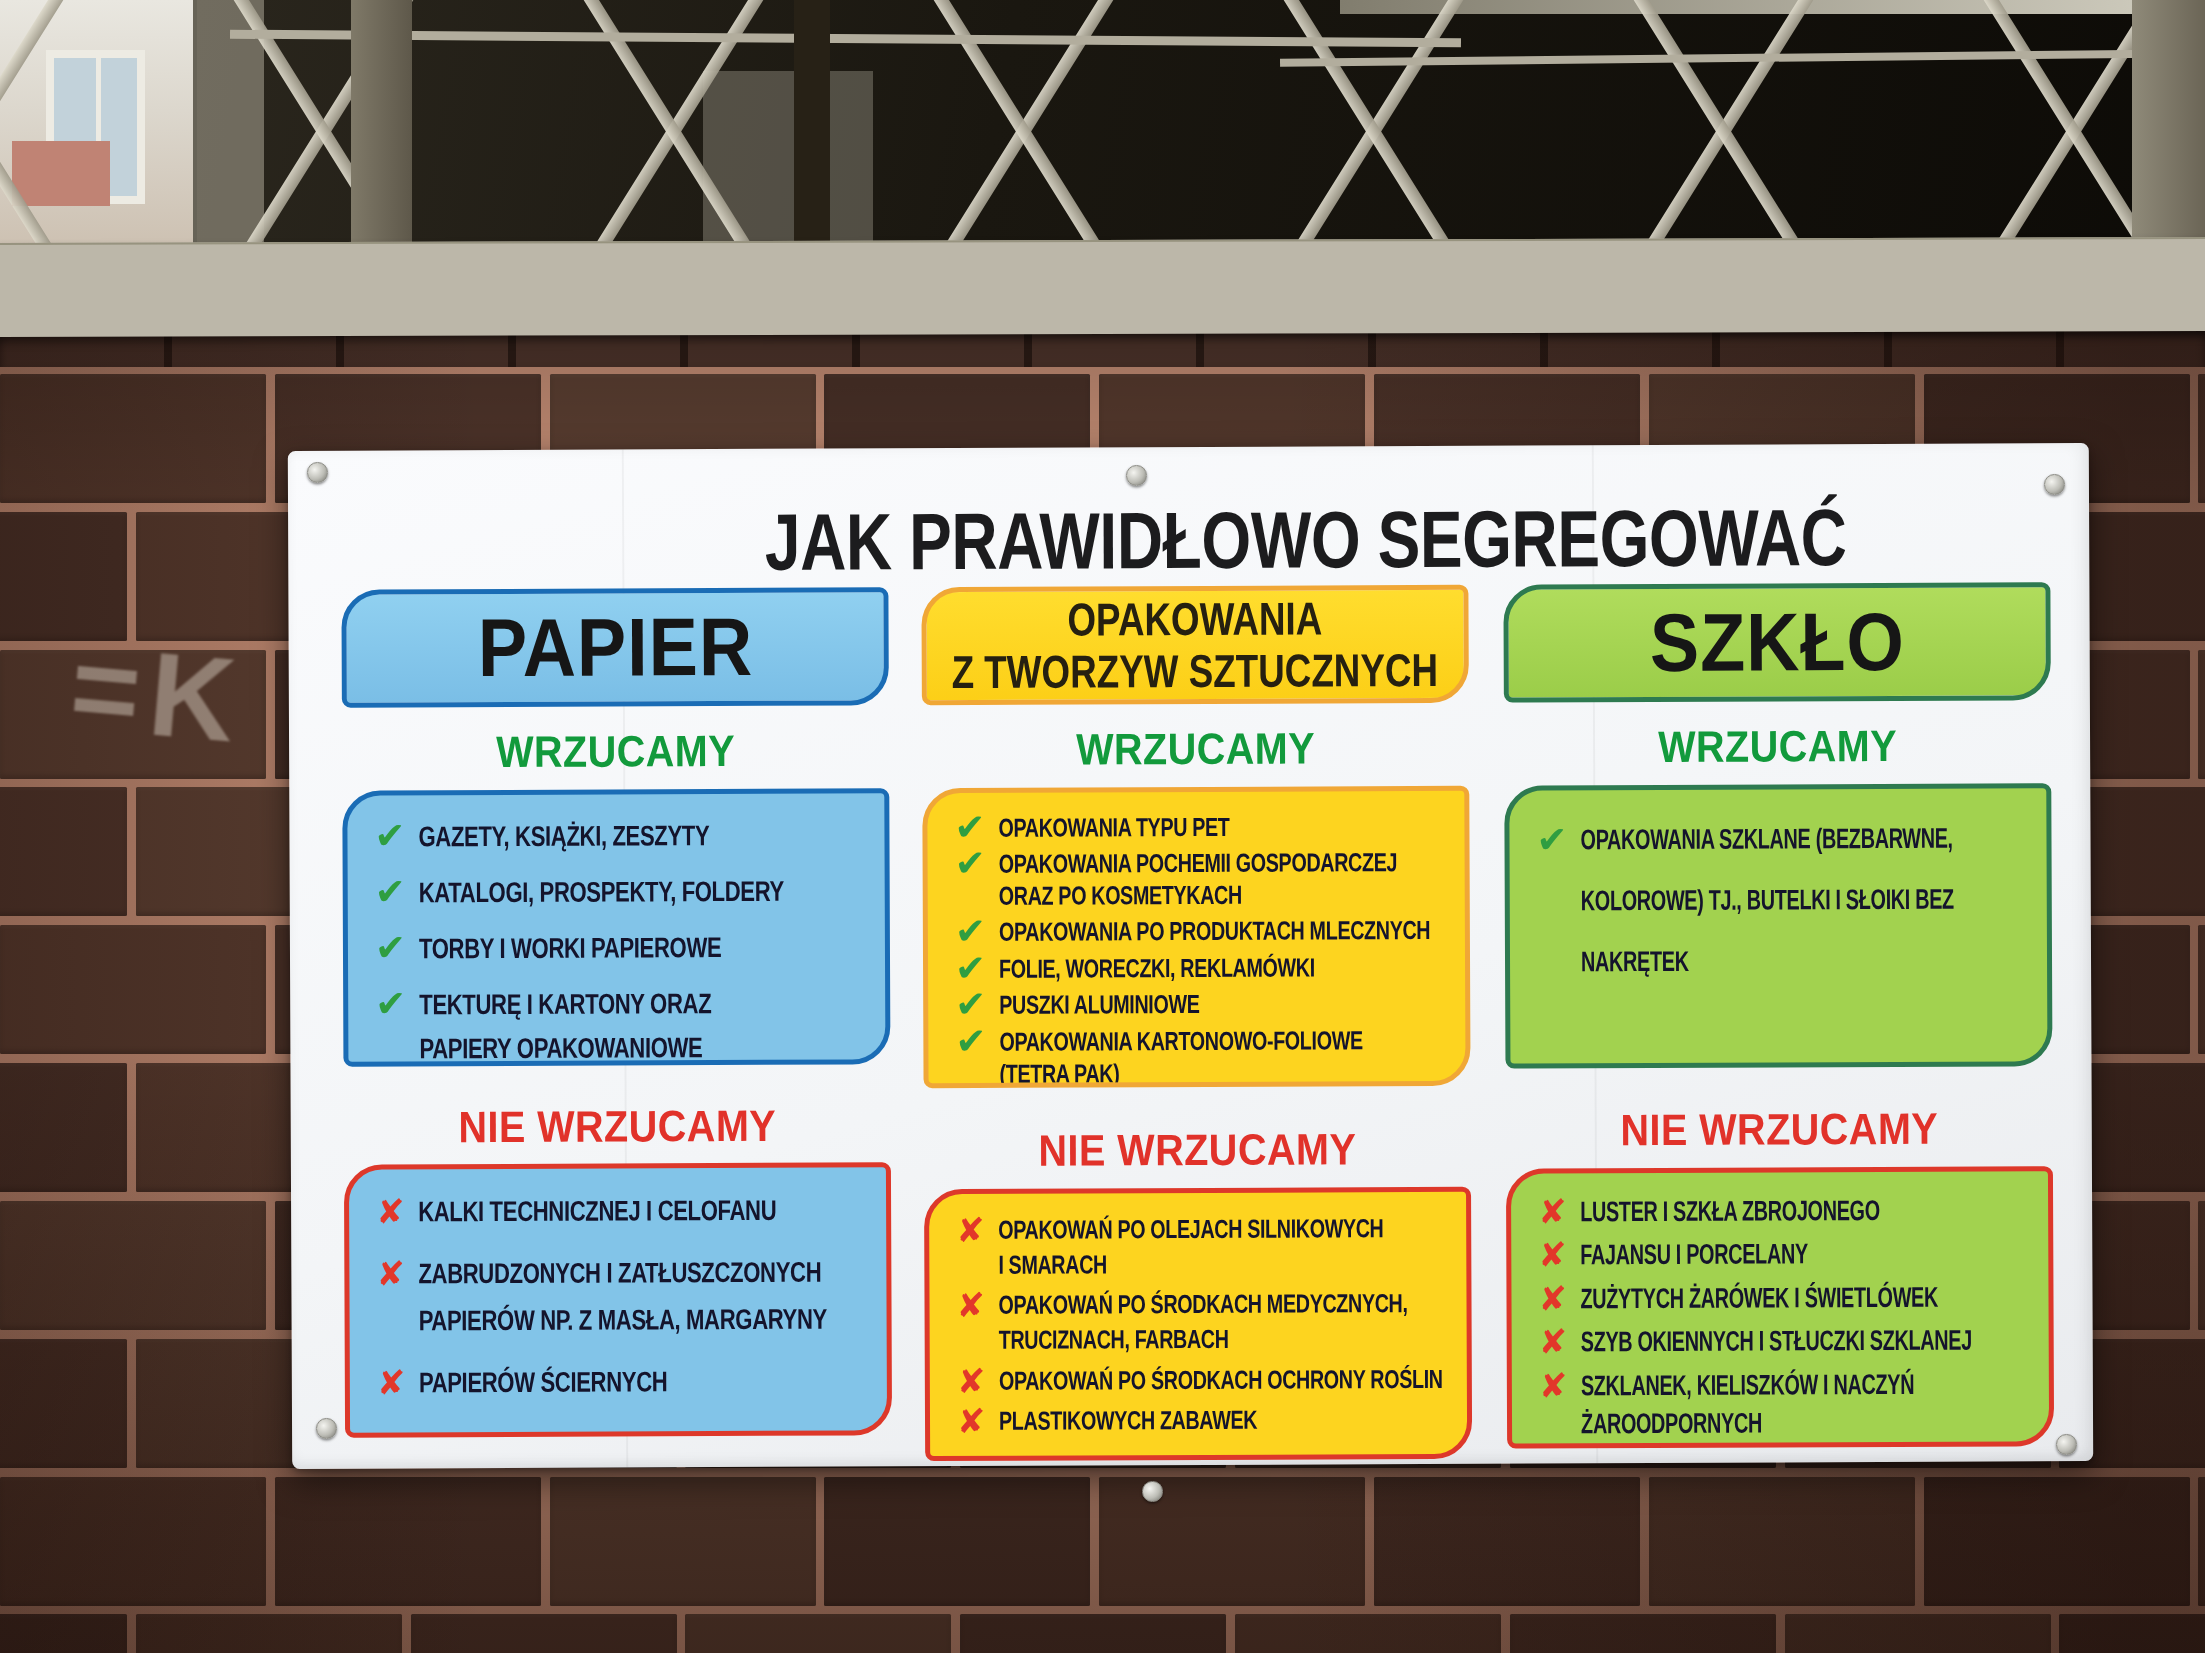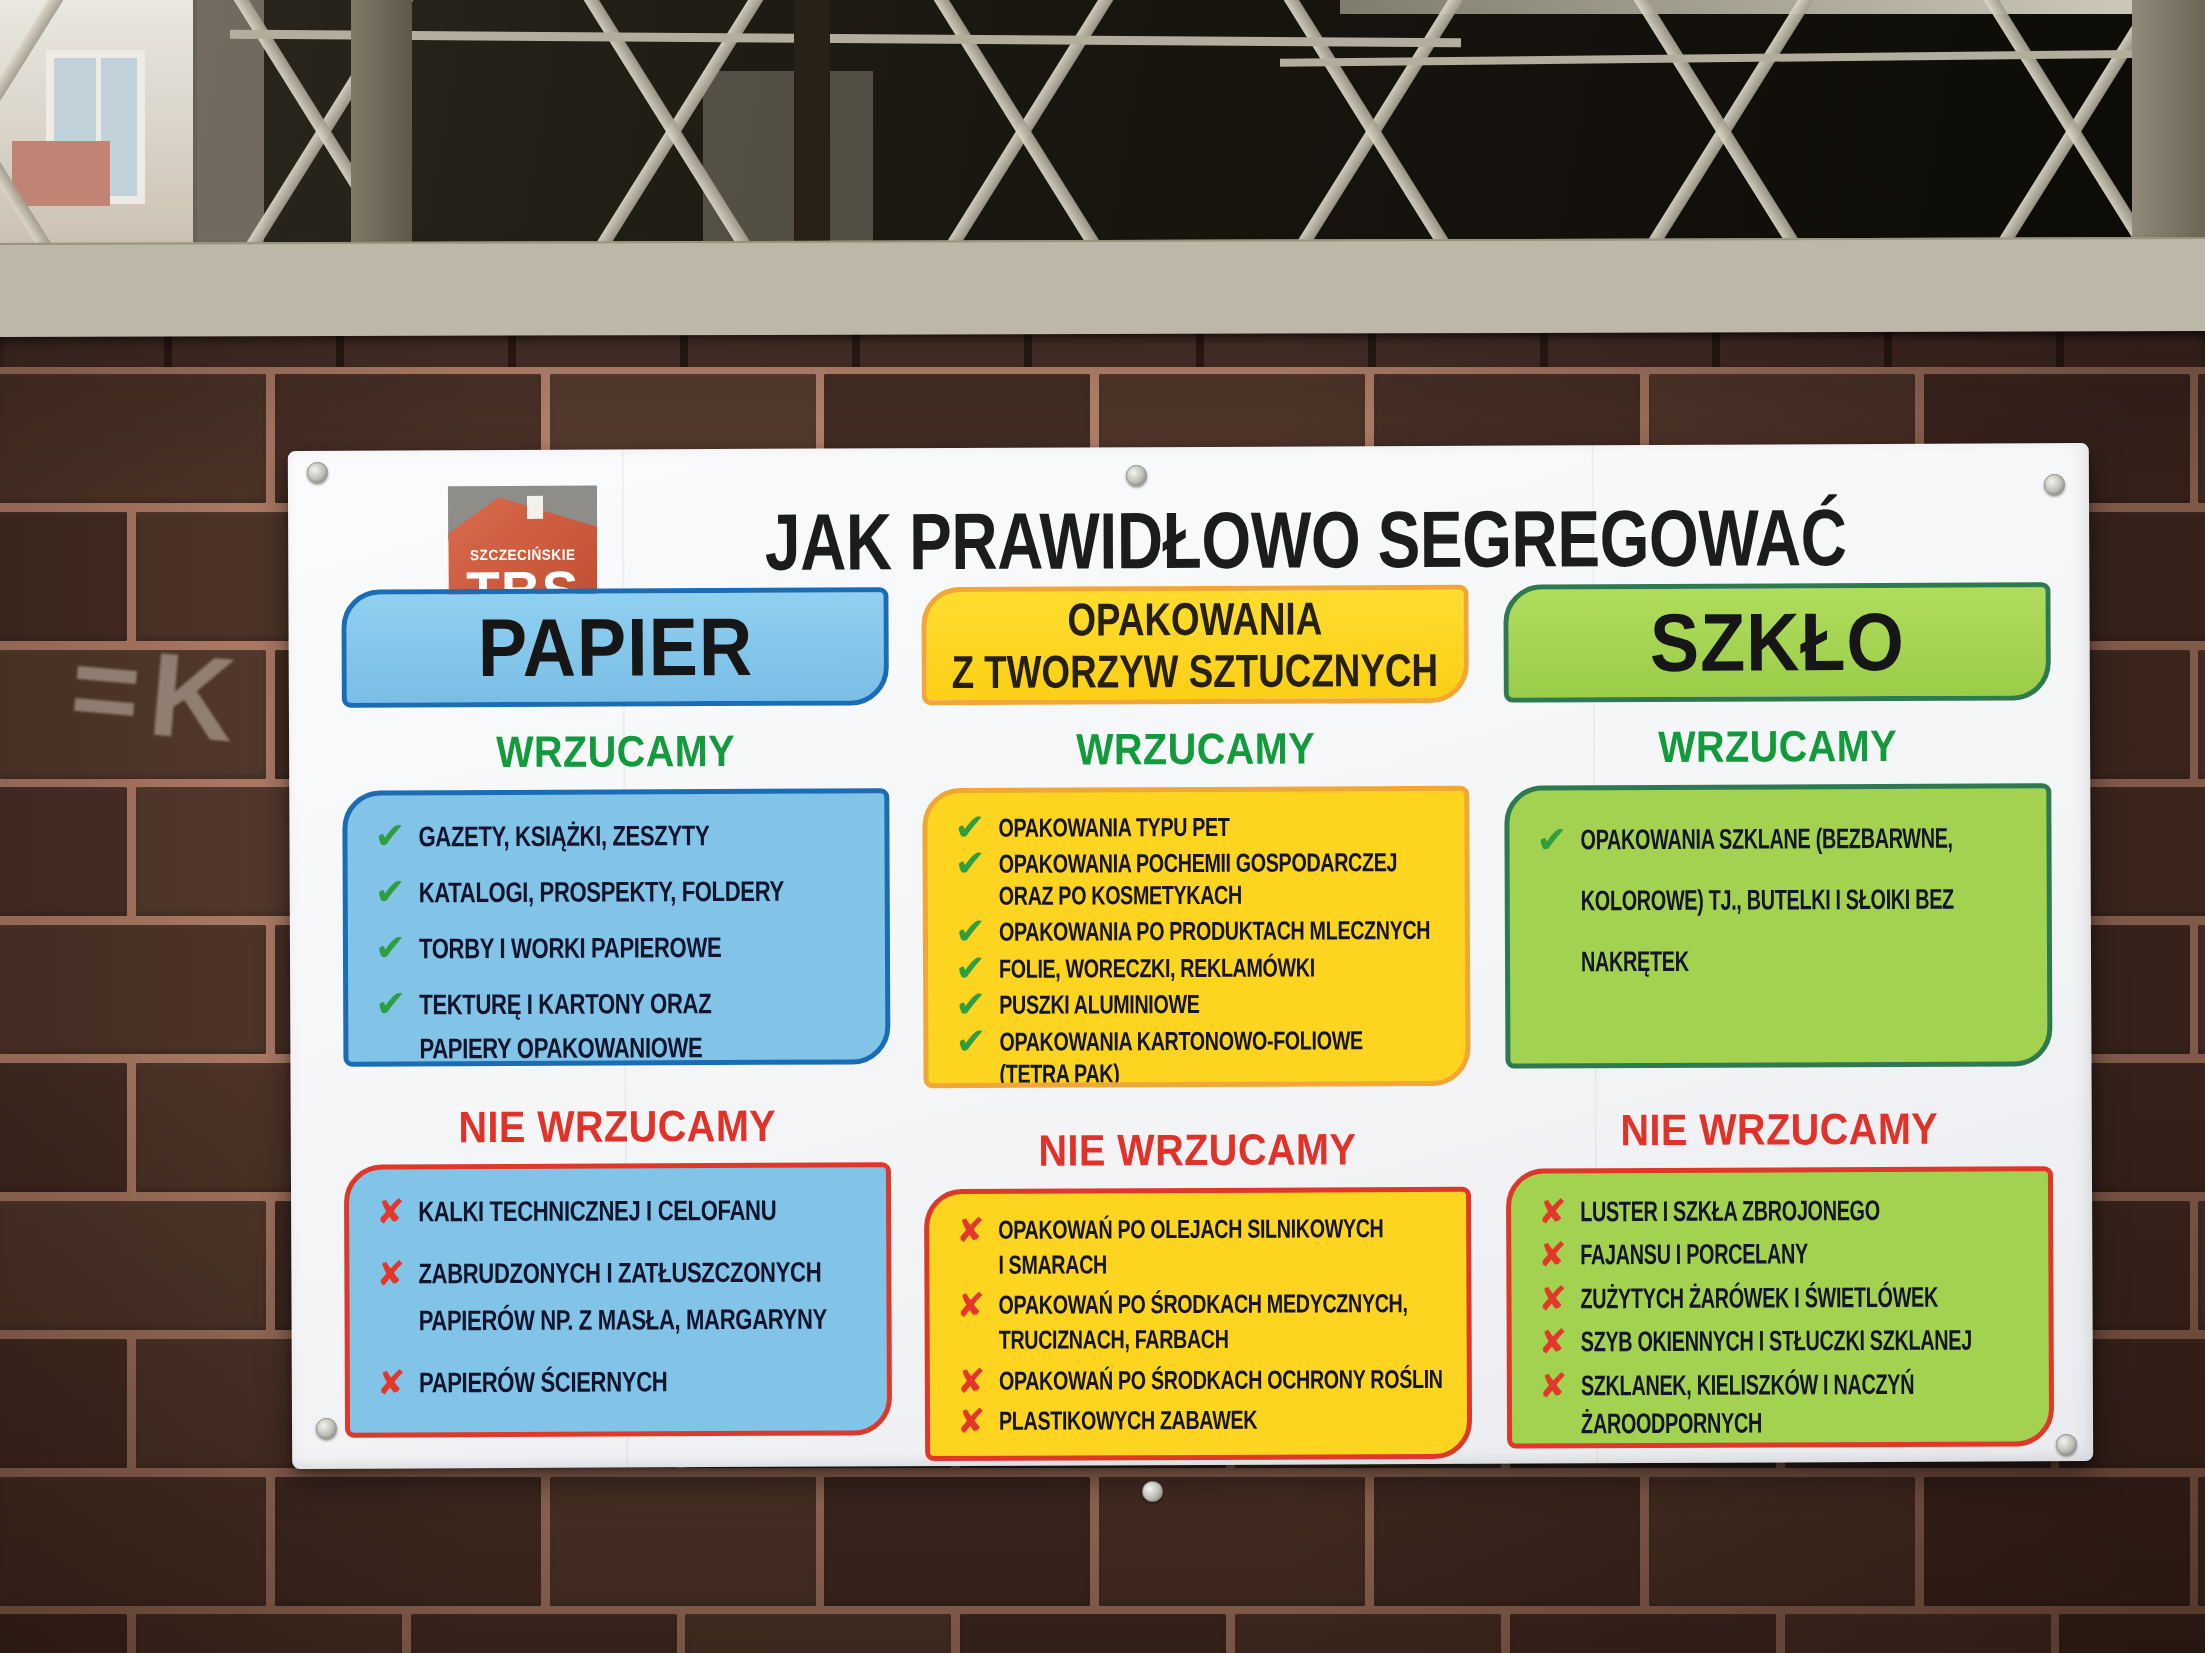--- a/index.html
+++ b/index.html
@@ -289,27 +289,20 @@
       </div>
     <div class="coping"></div>
     <div class="wall-shade"></div>
     <div class="graffiti">=K</div>
   </div>
 
   <div class="sign">
     <div class="crease" style="left:334px"></div>
     <div class="crease" style="left:1304px"></div>
 
-    <div class="logo">
-      <div class="logo-grey"></div>
-      <div class="logo-house"></div>
-      <div class="logo-chimney"></div>
-      <div class="logo-small">SZCZECIŃSKIE</div>
-      <div class="logo-big">TBS</div>
-    </div>
 
     <div class="title">JAK PRAWIDŁOWO SEGREGOWAĆ ODPADY</div>
 
     <section class="col c0">
       <div class="hdr">
         <div class="hdr-line">PAPIER</div>
       </div>
       <div class="lbl allow">WRZUCAMY</div>
       <div class="box allow-box">
         <div class="item">

